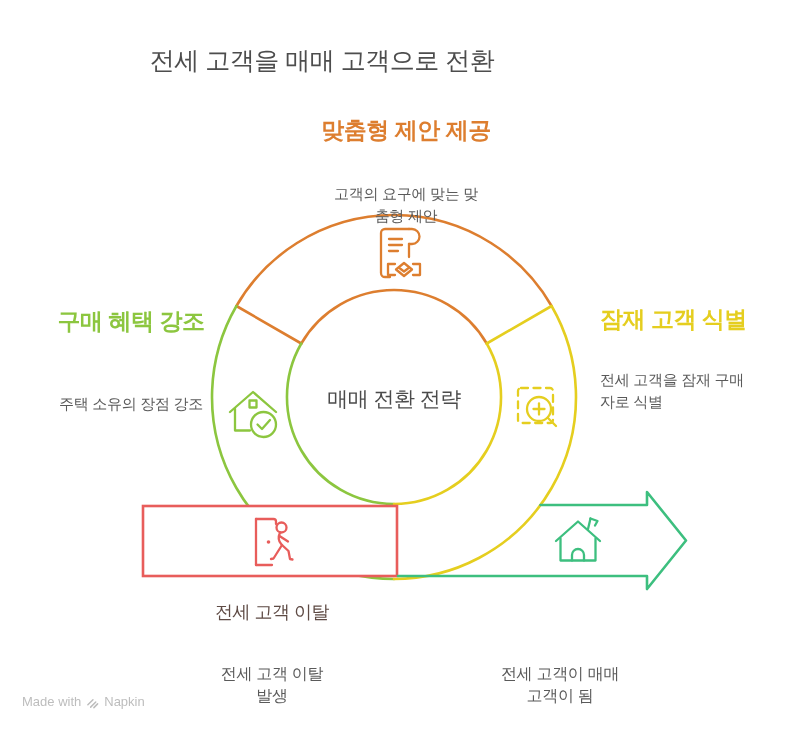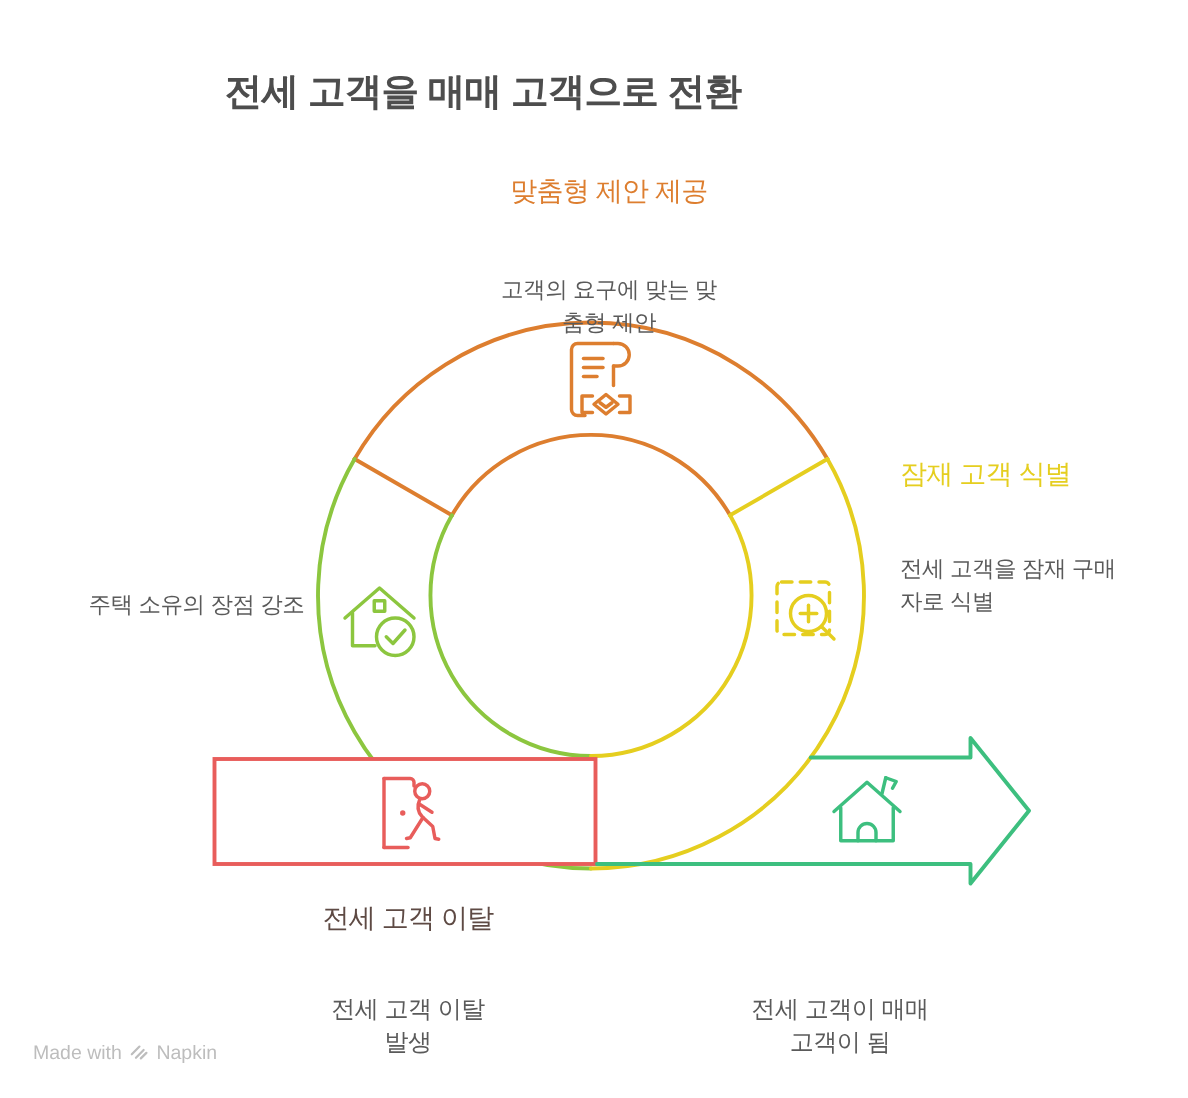--- a/index.html
+++ b/index.html
@@ -3,37 +3,37 @@
 <meta charset="utf-8">
 <style>
   html,body{margin:0;padding:0;background:#fff;}
   #canvas{
     position:relative;width:792px;height:732px;background:#ffffff;overflow:hidden;
     font-family:"Liberation Sans","DejaVu Sans",sans-serif;
   }
   .abs{position:absolute;}
   .center{text-align:center;}
   .pre{white-space:pre-line;margin-top:30px;}
-  #title{top:44px;left:0;width:644px;font-size:25px;font-weight:700;color:var(--ink);letter-spacing:-0.5px;}
-  .sec-label{font-size:18px;font-weight:400;letter-spacing:-0.5px;}
+  #title{top:44px;left:0;width:644px;font-size:25px;font-weight:400;color:var(--ink);letter-spacing:-0.5px;}
+  .sec-label{font-size:23px;font-weight:700;letter-spacing:-0.5px;}
   .sec-desc{font-size:15px;color:var(--body);line-height:1.45;letter-spacing:-0.3px;}
   #top-label{top:115px;left:246px;width:320px;color:var(--orange);}
   #top-desc{top:153px;left:296px;width:220px;}
   #left-label{top:306px;left:25px;width:212px;color:var(--green);}
   #left-desc{top:363px;left:25px;width:212px;}
   #right-label{top:304px;left:600px;width:192px;text-align:left;color:var(--yellow);}
   #right-desc{top:339px;left:600px;width:192px;text-align:left;}
   #center-label{top:385px;left:294px;width:200px;font-size:21px;color:var(--ink2);letter-spacing:-0.5px;}
   .flow-title{top:600px;width:240px;font-size:18px;font-weight:500;letter-spacing:-0.5px;}
   .flow-desc{top:633px;width:240px;font-size:16px;color:var(--body);line-height:1.4;letter-spacing:-0.3px;}
   #exit-title{left:152px;color:var(--exit-ink);}
   #exit-desc{left:152px;}
   #acquire-title{left:440px;color:var(--acquire-ink);}
   #acquire-desc{left:440px;}
-  #footer{top:694px;left:22px;display:flex;align-items:flex-start;gap:5px;color:var(--footer-gray);font-size:13px;}
+  #footer{top:694px;left:22px;display:flex;align-items:flex-end;gap:5px;color:var(--footer-gray);font-size:13px;}
   
   .ln{fill:none;stroke-width:2.6px;stroke-linecap:round;stroke-linejoin:round;}
   .thin{stroke-width:2.3px;}
   .s-orange{stroke:var(--orange);}
   .s-green{stroke:var(--green);}
   .s-yellow{stroke:var(--yellow);}
   .s-red{stroke:var(--red);}
   .s-teal{stroke:var(--teal);}
   .f-white{fill:#ffffff;}
 </style>
@@ -108,26 +108,28 @@
       <path d="M21 47.5 v-5.5 a6 6 0 0 1 12 0 v5.5"></path>
     </g>
   </svg>
 
   <div id="title" class="abs center">전세 고객을 매매 고객으로 전환</div>
 
   <div id="top-label" class="abs center sec-label">맞춤형 제안 제공</div>
   <div id="top-desc" class="abs center sec-desc pre">고객의 요구에 맞는 맞
 춤형 제안</div>
 
+  <div id="left-label" class="abs center sec-label">구매 혜택 강조</div>
   <div id="left-desc" class="abs center sec-desc pre">주택 소유의 장점 강조</div>
 
   <div id="right-label" class="abs sec-label">잠재 고객 식별</div>
   <div id="right-desc" class="abs sec-desc pre">전세 고객을 잠재 구매
 자로 식별</div>
 
+  <div id="center-label" class="abs center">매매 전환 전략</div>
 
   <div id="exit-title" class="abs center flow-title">전세 고객 이탈</div>
   <div id="exit-desc" class="abs center flow-desc pre">전세 고객 이탈
 발생</div>
 
   <div id="acquire-desc" class="abs center flow-desc pre">전세 고객이 매매
 고객이 됨</div>
 
   <div id="footer" class="abs">
     <span>Made with</span>

